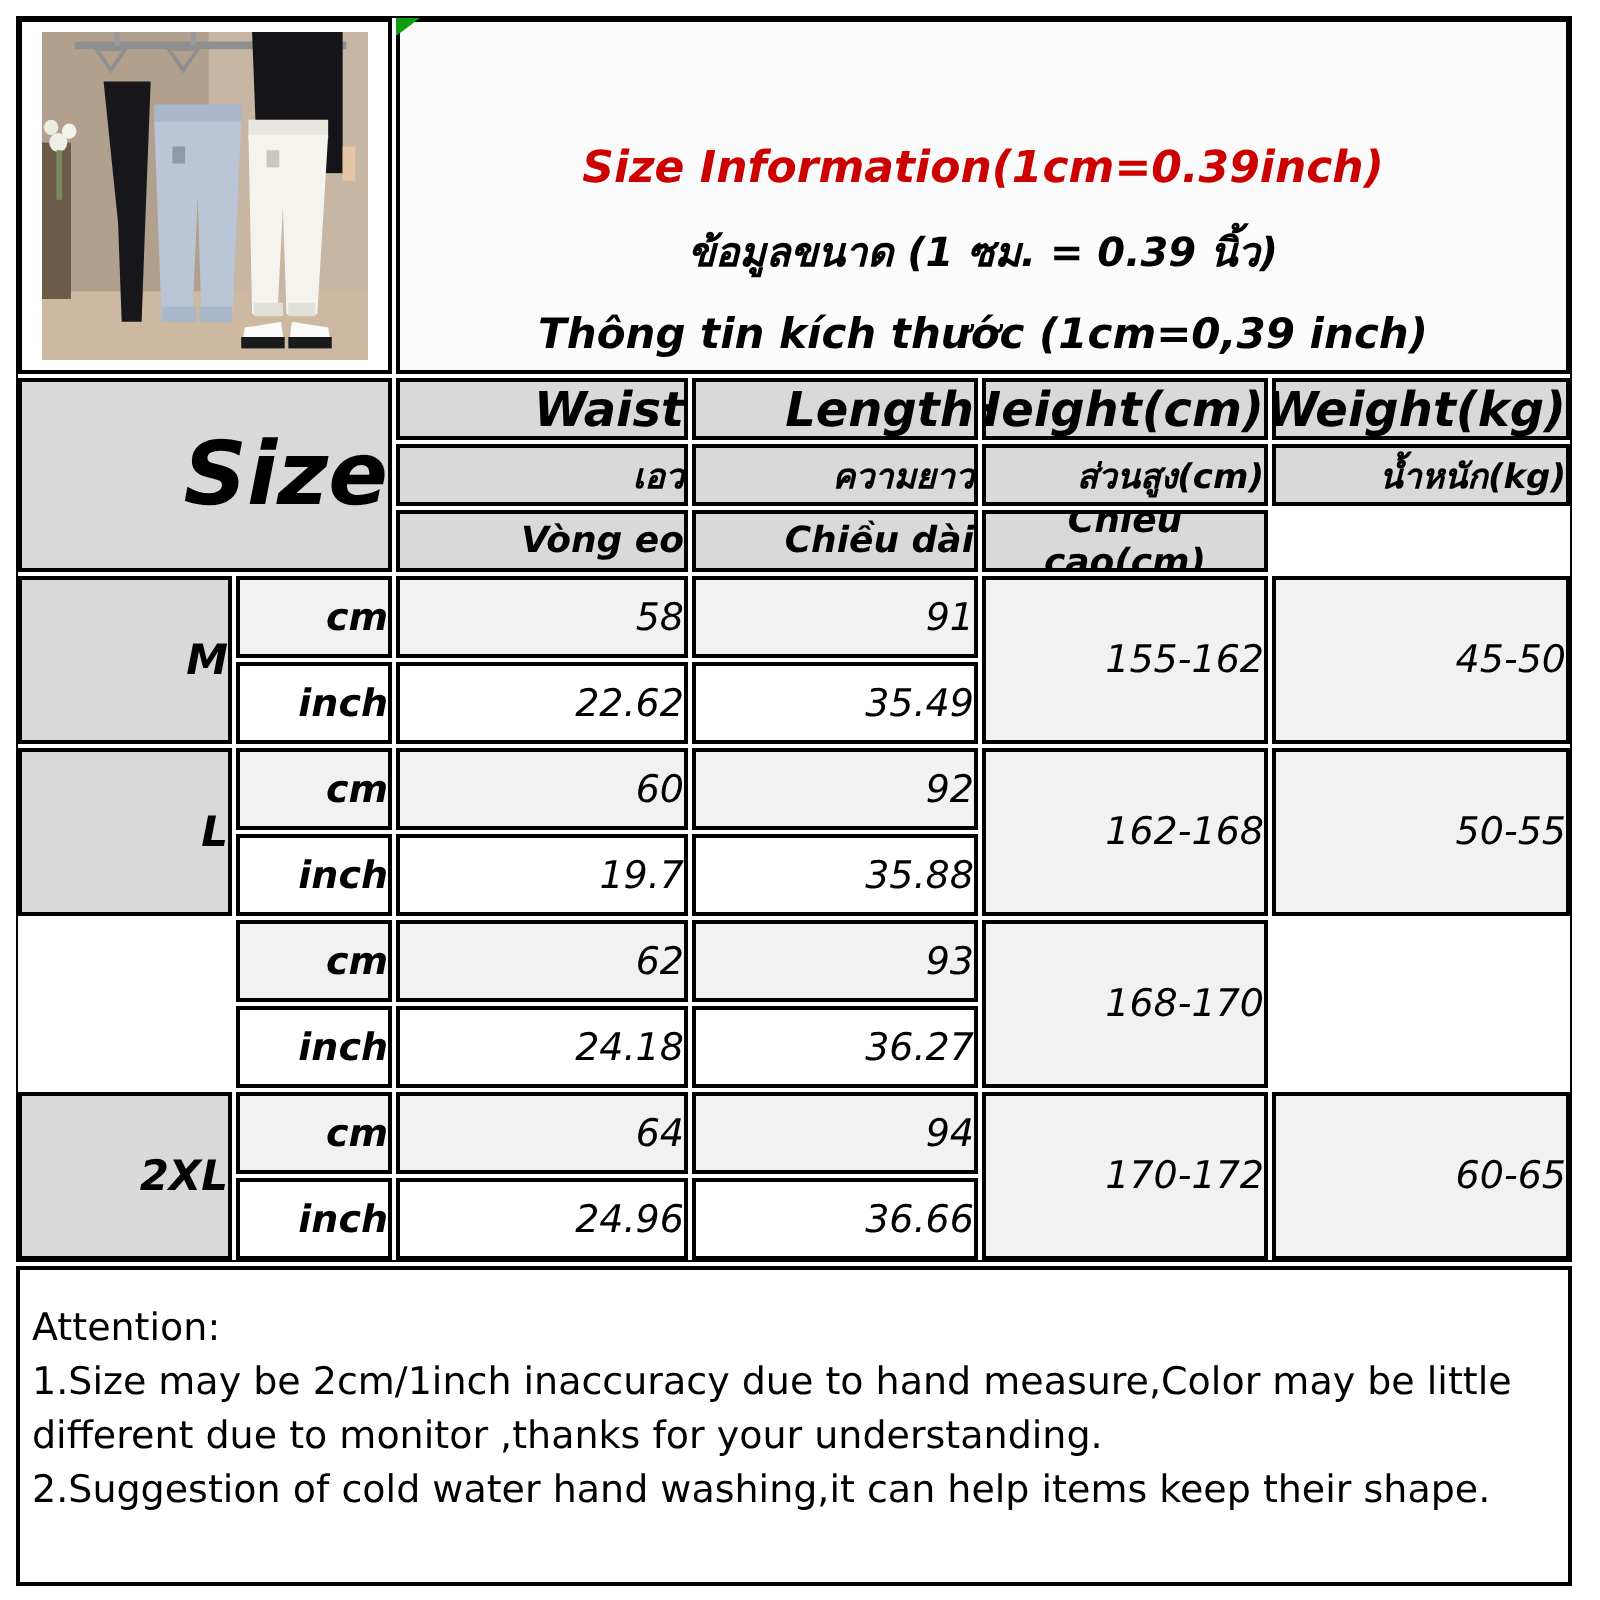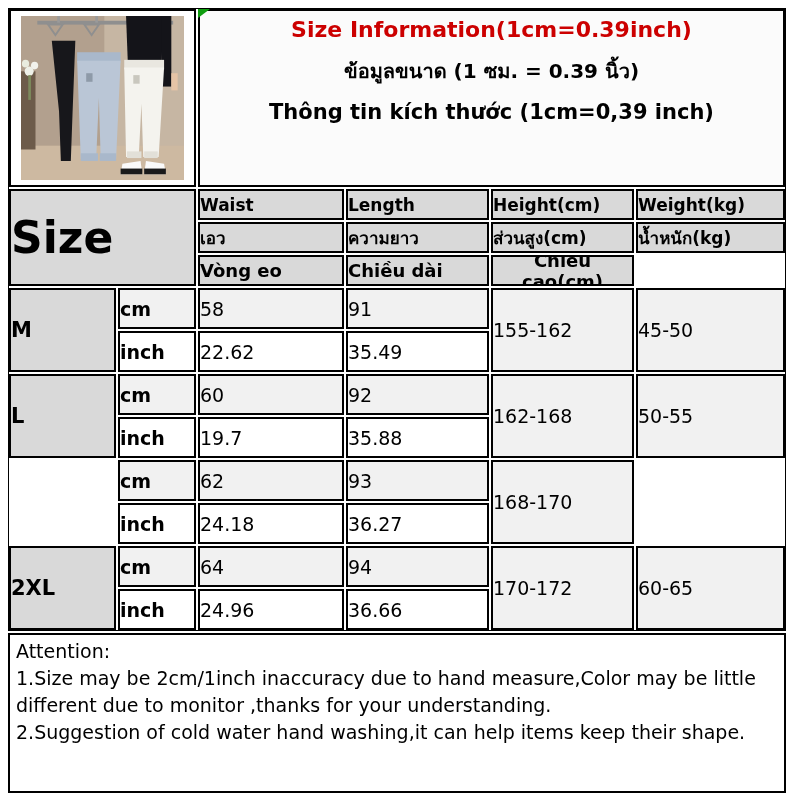--- a/index.html
+++ b/index.html
@@ -19,39 +19,39 @@
   .grid{
     display:grid;
     grid-template-columns:107px 78px 146px 143px 143px 1fr;
     grid-template-rows:178px 31px 31px 31px repeat(8,41px);
     gap:2px;
     border:1px solid #000;
     background:#ffffff;
   }
   .c{
     border:2px solid #000;background:#fff;
-    display:flex;align-items:center;justify-content:flex-start;
-    text-align:center;overflow:hidden;
+    display:flex;align-items:center;justify-content:flex-end;
+    text-align:center;overflow:hidden;font-style:italic;
   }
   .photo-cell{padding:5px 10px;background:#fff;}
   .title-cell{flex-direction:column;gap:13px;background:#fbfbfb;padding:6px;}
   .t1{color:var(--title-red,#cc0000);font-weight:bold;font-size:22px;}
   .t2{font-weight:bold;font-size:20px;}
   .t3{font-weight:bold;font-size:21px;}
   .corner{background:var(--header-gray,#d9d9d9);font-weight:bold;font-size:44px;}
-  .hdr{background:var(--header-gray,#d9d9d9);font-weight:bold;font-size:17px;}
+  .hdr{background:var(--header-gray,#d9d9d9);font-weight:bold;font-size:24px;}
   .hdr-th{font-size:17px;}
   .hdr-vi{font-size:18px;}
   .sizecell{background:var(--header-gray,#d9d9d9);font-weight:bold;font-size:21px;}
   .unit{font-weight:bold;font-size:19px;}
   .val{font-size:19px;}
   .tint{background:var(--row-tint,#f1f1f1);}
   .attn{
     margin-top:2px;border:2px solid #000;height:160px;
-    padding:3px 6px;font-size:19px;line-height:27px;background:#fff;
+    padding:16px 6px;font-size:19px;line-height:27px;background:#fff;
   }
   .flag{
     position:absolute;left:190px;top:1px;width:0;height:0;z-index:5;
     border-top:9px solid var(--marker-green,#0f9e0f);
     border-right:12px solid transparent;
   }
   .photo-wrap{width:100%;height:100%;}
   svg{display:block;}
 </style>
 </head>

